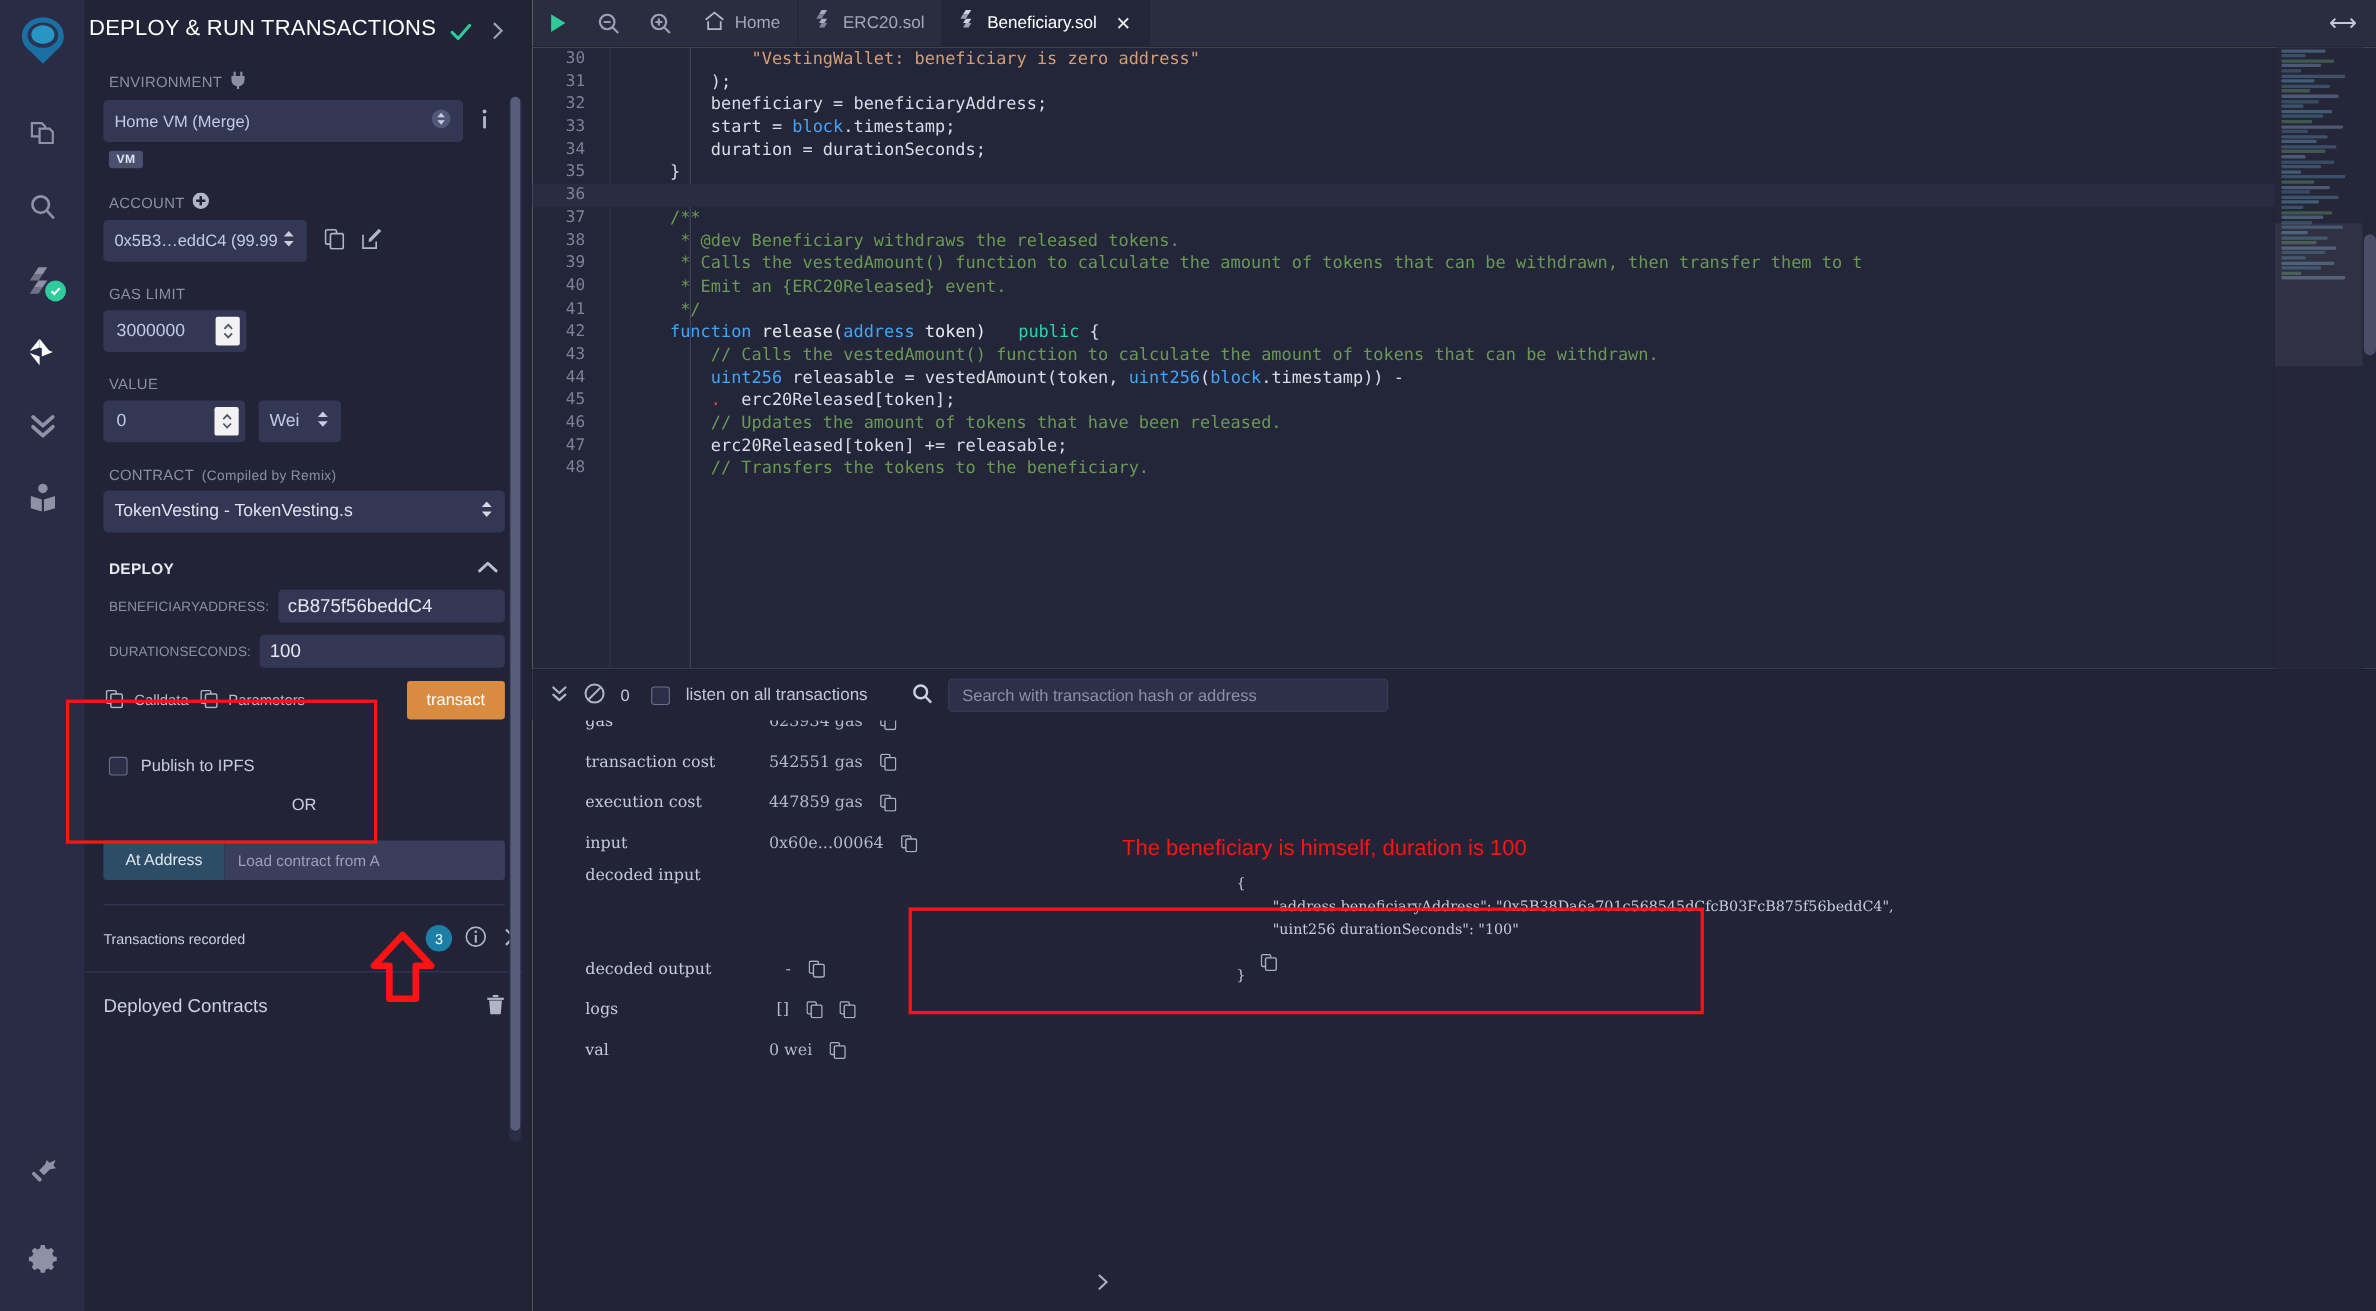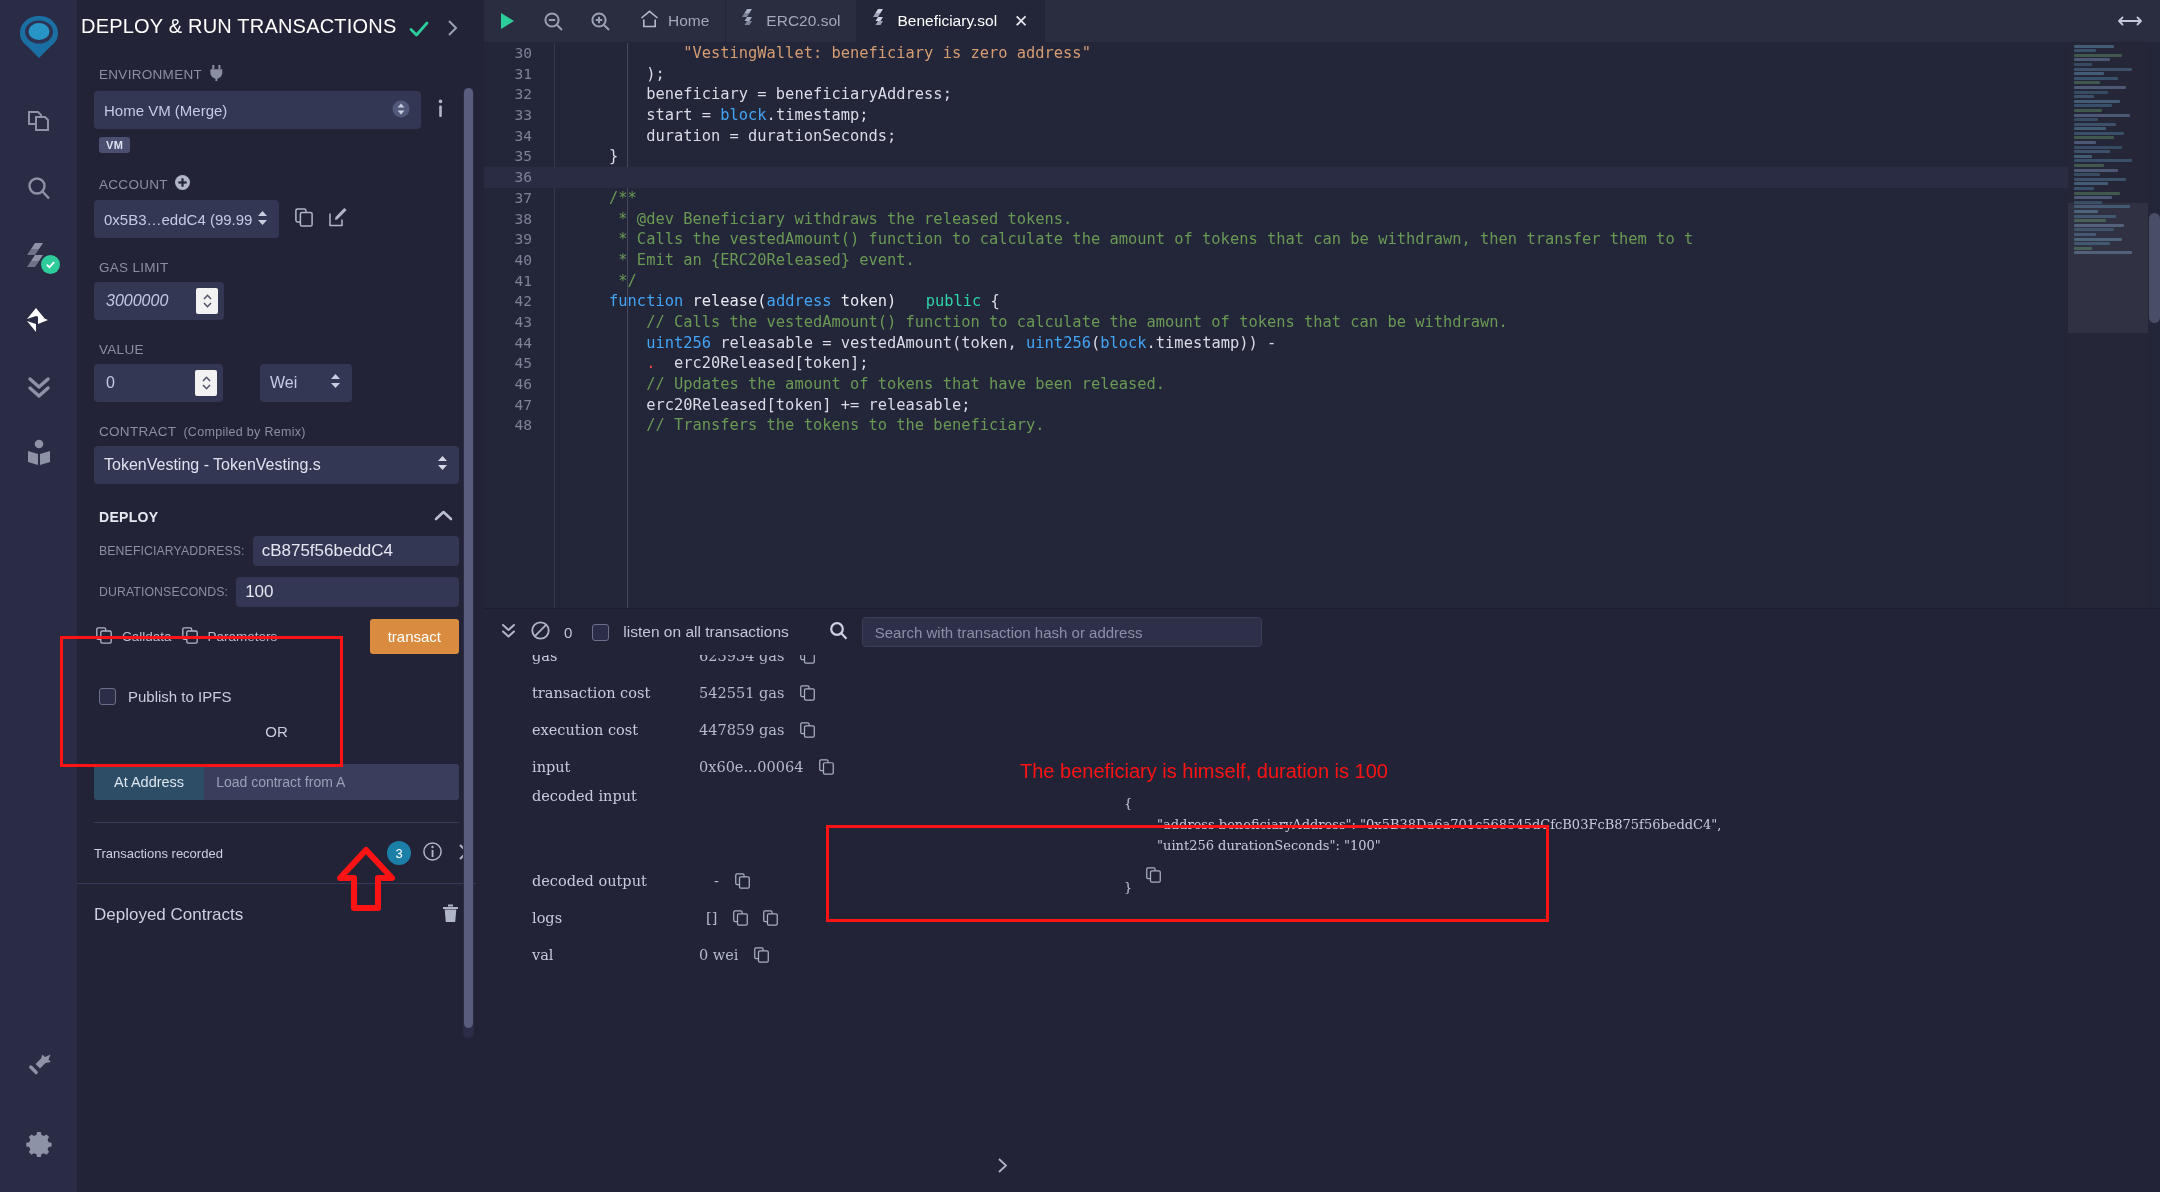--- a/index.html
+++ b/index.html
@@ -401,42 +401,42 @@
       </span>
       <span style="margin-left:16px;">
         <svg width="19" height="19" viewBox="0 0 19 19" fill="none" stroke="#b0b5c8" stroke-width="1.5">
             <path d="M1 5.5v12h12v-6"></path>
             <path d="M8.5 11.3 L17.7 2 L15.3 0 L6.5 9.1 L6 12 Z" fill="#b0b5c8" stroke="none"></path>
           </svg>
       </span>
     </div>
 
     <div class="field-label">GAS LIMIT</div>
-    <div class="num-box" style="width:130px;font-style:italic;">
+    <div class="num-box" style="width:130px;">
       <span>3000000</span>
       <span class="spinner">
         <svg width="11" height="16" viewBox="0 0 11 16" fill="none" stroke="#515669" stroke-width="1.6">
             <path d="M2 6 L5.5 2.3 L9 6"></path>
             <path d="M2 10 L5.5 13.7 L9 10"></path>
           </svg>
       </span>
     </div>
 
     <div class="field-label">VALUE</div>
     <div class="row" style="gap:12px;">
       <div class="num-box" style="width:129px;">
         <span>0</span>
         <span class="spinner">
           <svg width="11" height="16" viewBox="0 0 11 16" fill="none" stroke="#515669" stroke-width="1.6">
               <path d="M2 6 L5.5 2.3 L9 6"></path>
               <path d="M2 10 L5.5 13.7 L9 10"></path>
             </svg>
         </span>
       </div>
-      <div class="sel-box" style="width:92px; font-size:16px;margin-left:25px;">
+      <div class="sel-box" style="width:75px; font-size:16px;">
         <span>Wei</span>
         <span class="caret">
           <svg width="13" height="20" viewBox="0 0 13 20" fill="#c8cde0">
               <path d="M6.5 3 L11 8 L2 8 Z"></path>
               <path d="M6.5 17 L2 12 L11 12 Z"></path>
             </svg>
         </span>
       </div>
     </div>
 

